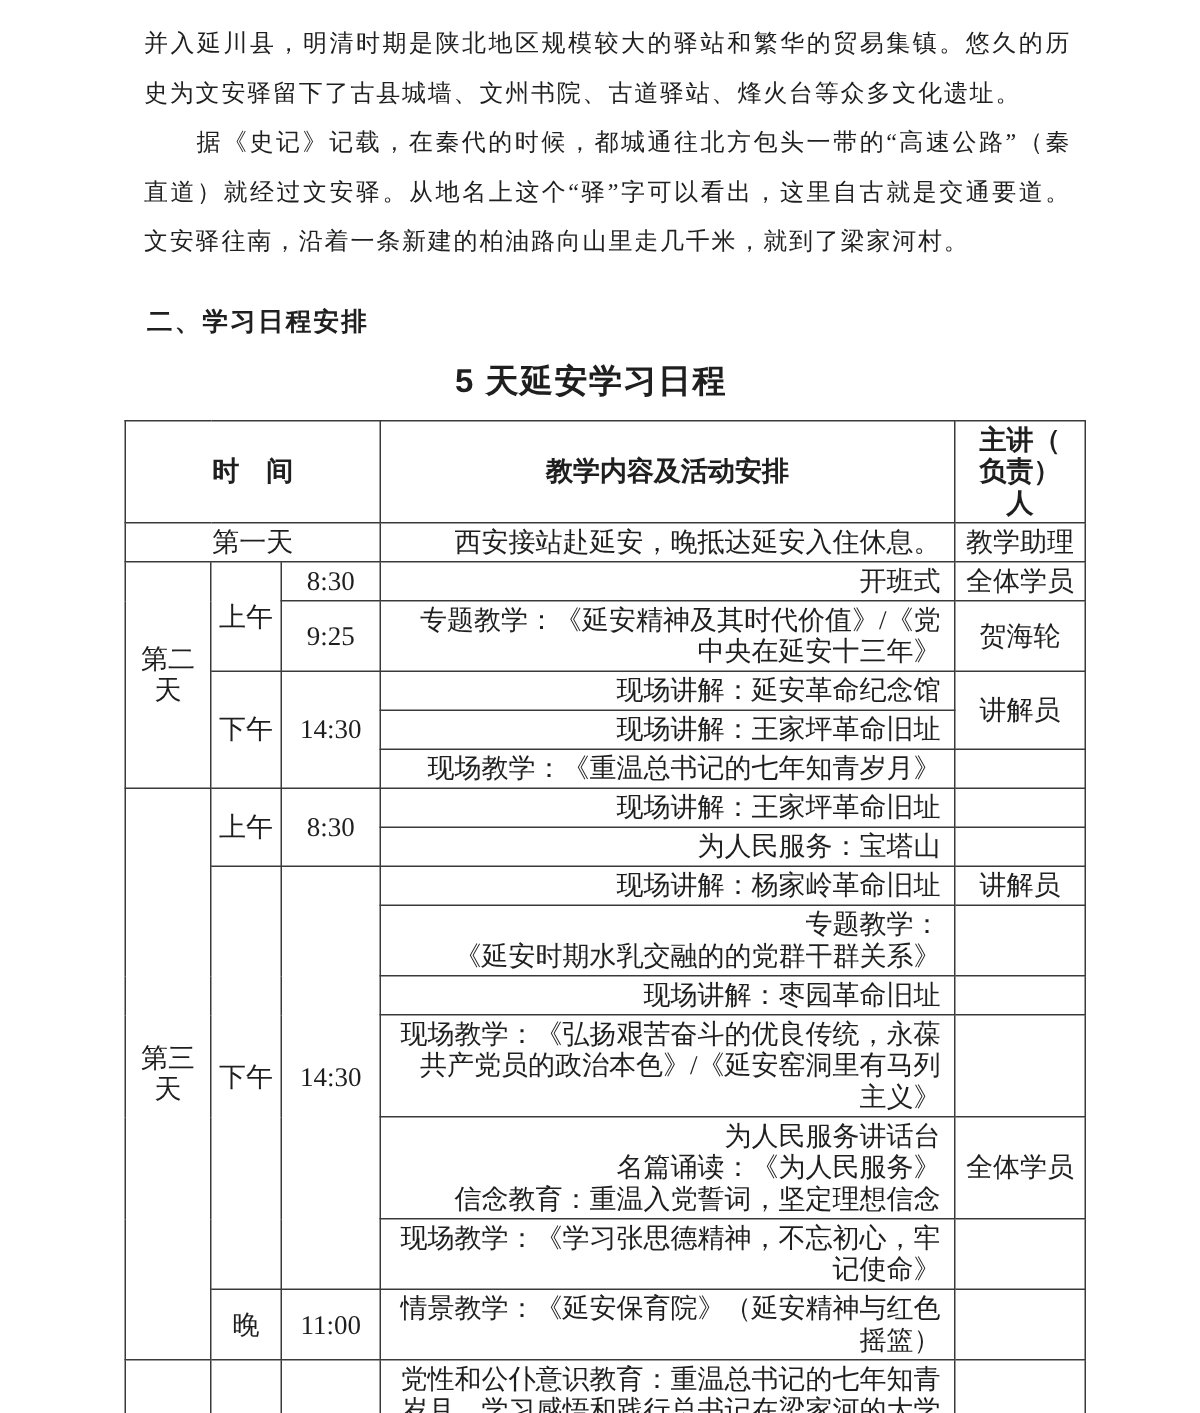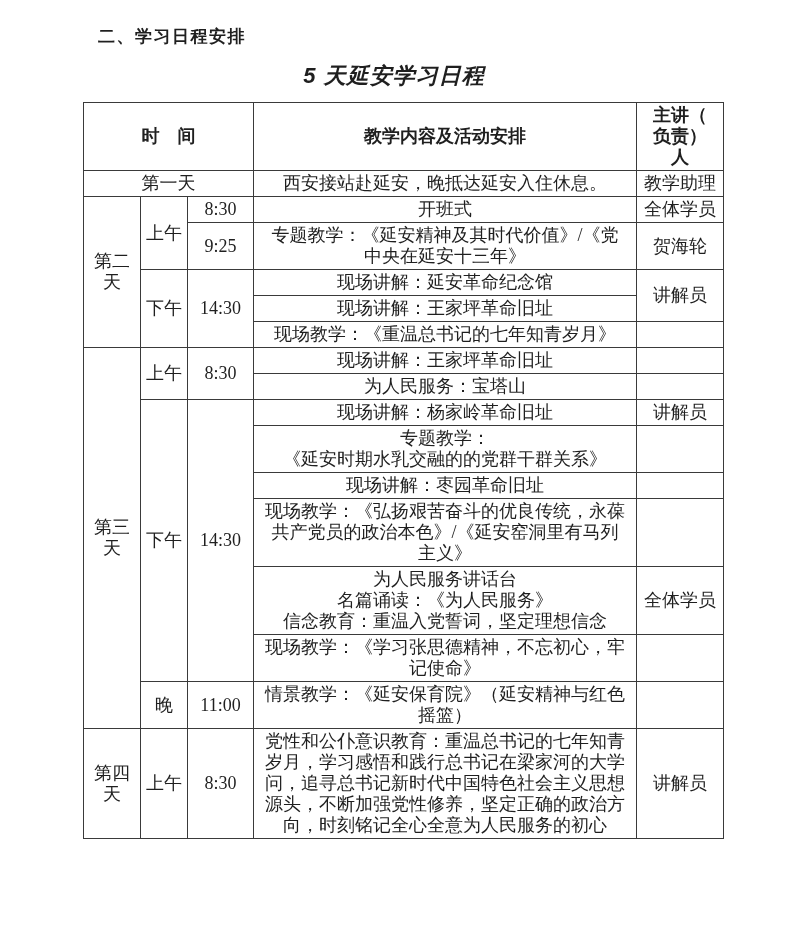--- a/index.html
+++ b/index.html
@@ -18,48 +18,52 @@
   .par.indent { text-indent:35px; }
 
   .section-heading {
     margin:25px 16px 0 98px;
     font-family:"Liberation Sans","DejaVu Sans",sans-serif;
     font-size:17px; font-weight:bold; letter-spacing:1.5px;
   }
   .table-title {
     margin:13px 12px 11px 0; text-align:center;
     font-family:"Liberation Sans","DejaVu Sans",sans-serif;
-    font-size:22px; font-weight:bold; letter-spacing:1px;font-style:italic;
+    font-size:22px; font-weight:bold; letter-spacing:1px;
   }
 
   table.schedule {
     margin-left:83px; width:640px;
     border-collapse:collapse; table-layout:fixed;
     font-size:18px;
   }
   table.schedule td {
     border:1px solid #3a3a3a;
     padding:2px 4px; line-height:21px;
     vertical-align:middle; text-align:center;
     word-break:break-all; white-space:pre-line;
   }
   table.schedule thead td {
     font-family:"Liberation Sans","DejaVu Sans",sans-serif;
     font-weight:bold; height:46px;
   }
   table.schedule td.th-speaker { padding:2px 10px; line-break:anywhere;text-align:center; }
-  table.schedule td.content { text-align:center; padding:2px 9px; }
+  table.schedule td.content { text-align:right; padding:2px 9px; }
   table.schedule td.day, table.schedule td.ampm,
   table.schedule td.time, table.schedule td.speaker { padding:2px 2px; }
 </style>
 </head>
 <body>
 
 <div class="page">
 
+  <div class="text-block">
+    <p class="par">并入延川县，明清时期是陕北地区规模较大的驿站和繁华的贸易集镇。悠久的历史为文安驿留下了古县城墙、文州书院、古道驿站、烽火台等众多文化遗址。</p>
+    <p class="par indent">据《史记》记载，在秦代的时候，都城通往北方包头一带的“高速公路”（秦直道）就经过文安驿。从地名上这个“驿”字可以看出，这里自古就是交通要道。文安驿往南，沿着一条新建的柏油路向山里走几千米，就到了梁家河村。</p>
+  </div>
 
   <div class="section-heading">二、学习日程安排</div>
 
   <div class="table-title">5 天延安学习日程</div>
 
   <table class="schedule">
     <colgroup>
       <col style="width:57px">
         <col style="width:47px">
         <col style="width:66px">

